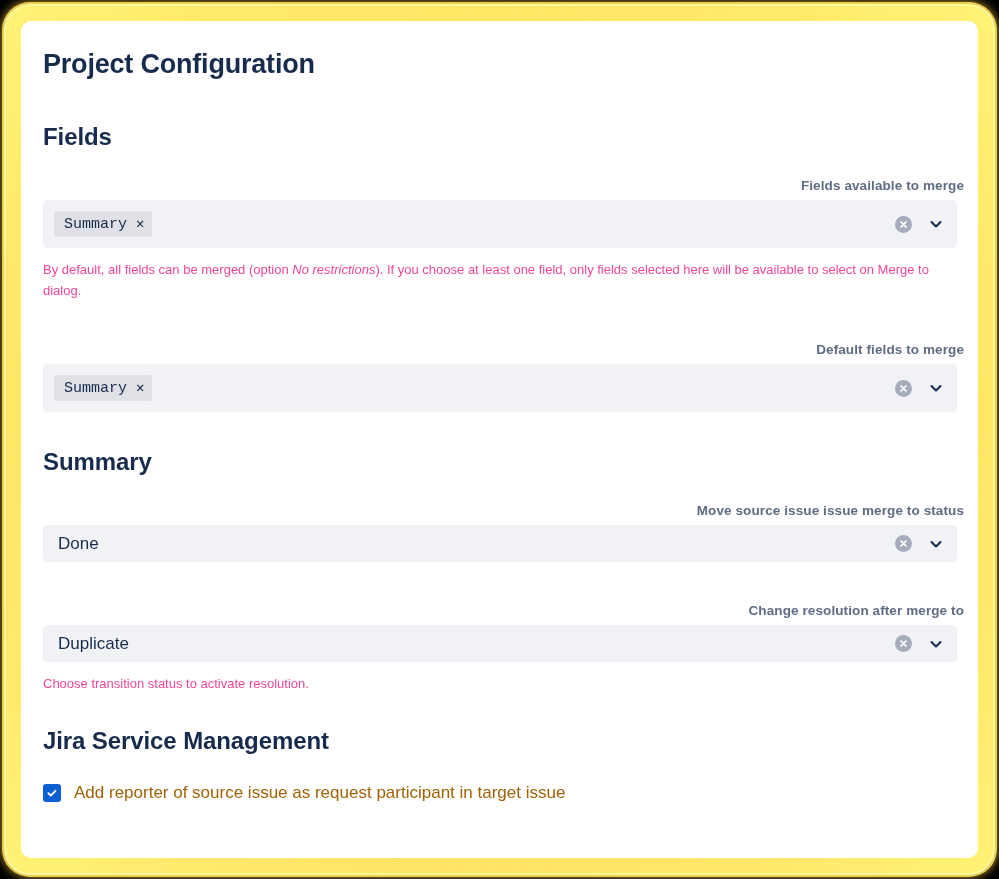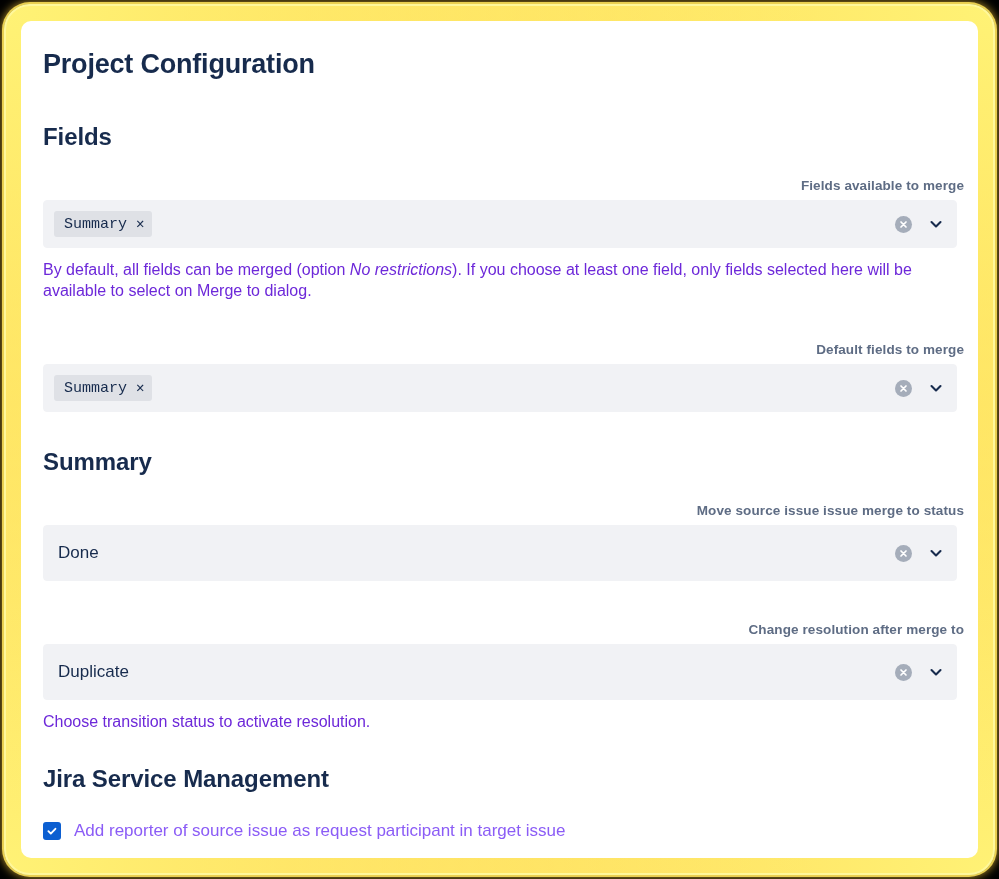--- a/index.html
+++ b/index.html
@@ -96,21 +96,21 @@
     position: relative;
     width: 914px;
     background: #f1f2f5;
     border: 1px solid #f1f2f5;
     border-radius: 4px;
     display: flex;
     align-items: center;
     padding: 0 12px 0 10px;
   }
   .select-control.multi  { height: 48px; font-family: Liberation Mono, monospace; }
-  .select-control.single { height: 56px; padding-left: 14px; }
+  .select-control.single { height: 37px; padding-left: 14px; }
 
   .tag-chip {
     display: inline-flex;
     align-items: center;
     gap: 9px;
     background: #dfe1e6;
     border-radius: 3px;
     height: 26px;
     padding: 0 8px 0 10px;
     font-size: 15px;
@@ -147,23 +147,23 @@
     display: flex;
     align-items: center;
     justify-content: center;
     cursor: pointer;
   }
   .clear-icon svg { display: block; }
   .chevron-icon { cursor: pointer; display: flex; }
   .chevron-icon svg { display: block; }
 
   .helper-text {
-    font-size: 16px;
+    font-size: 13px;
     line-height: 21px;
-    color: #6d28d9;
+    color: #ec4899;
     margin-top: 11px;
     max-width: 920px;
   }
   .helper-text em { font-style: italic; }
 
   
   .checkbox-row {
     display: flex;
     align-items: center;
     gap: 13px;
@@ -176,21 +176,21 @@
     background: #0c5fd1;
     display: flex;
     align-items: center;
     justify-content: center;
     flex: 0 0 auto;
     cursor: pointer;
   }
   .checkbox-box svg { display: block; }
   .checkbox-label {
     font-size: 17px;
-    color: #8b5cf6;
+    color: #a16207;
   }
 </style>
 </head>
 <body>
 
 <div id="app-root">
 
   <div class="glow-frame"></div>
 
   <div class="card">

